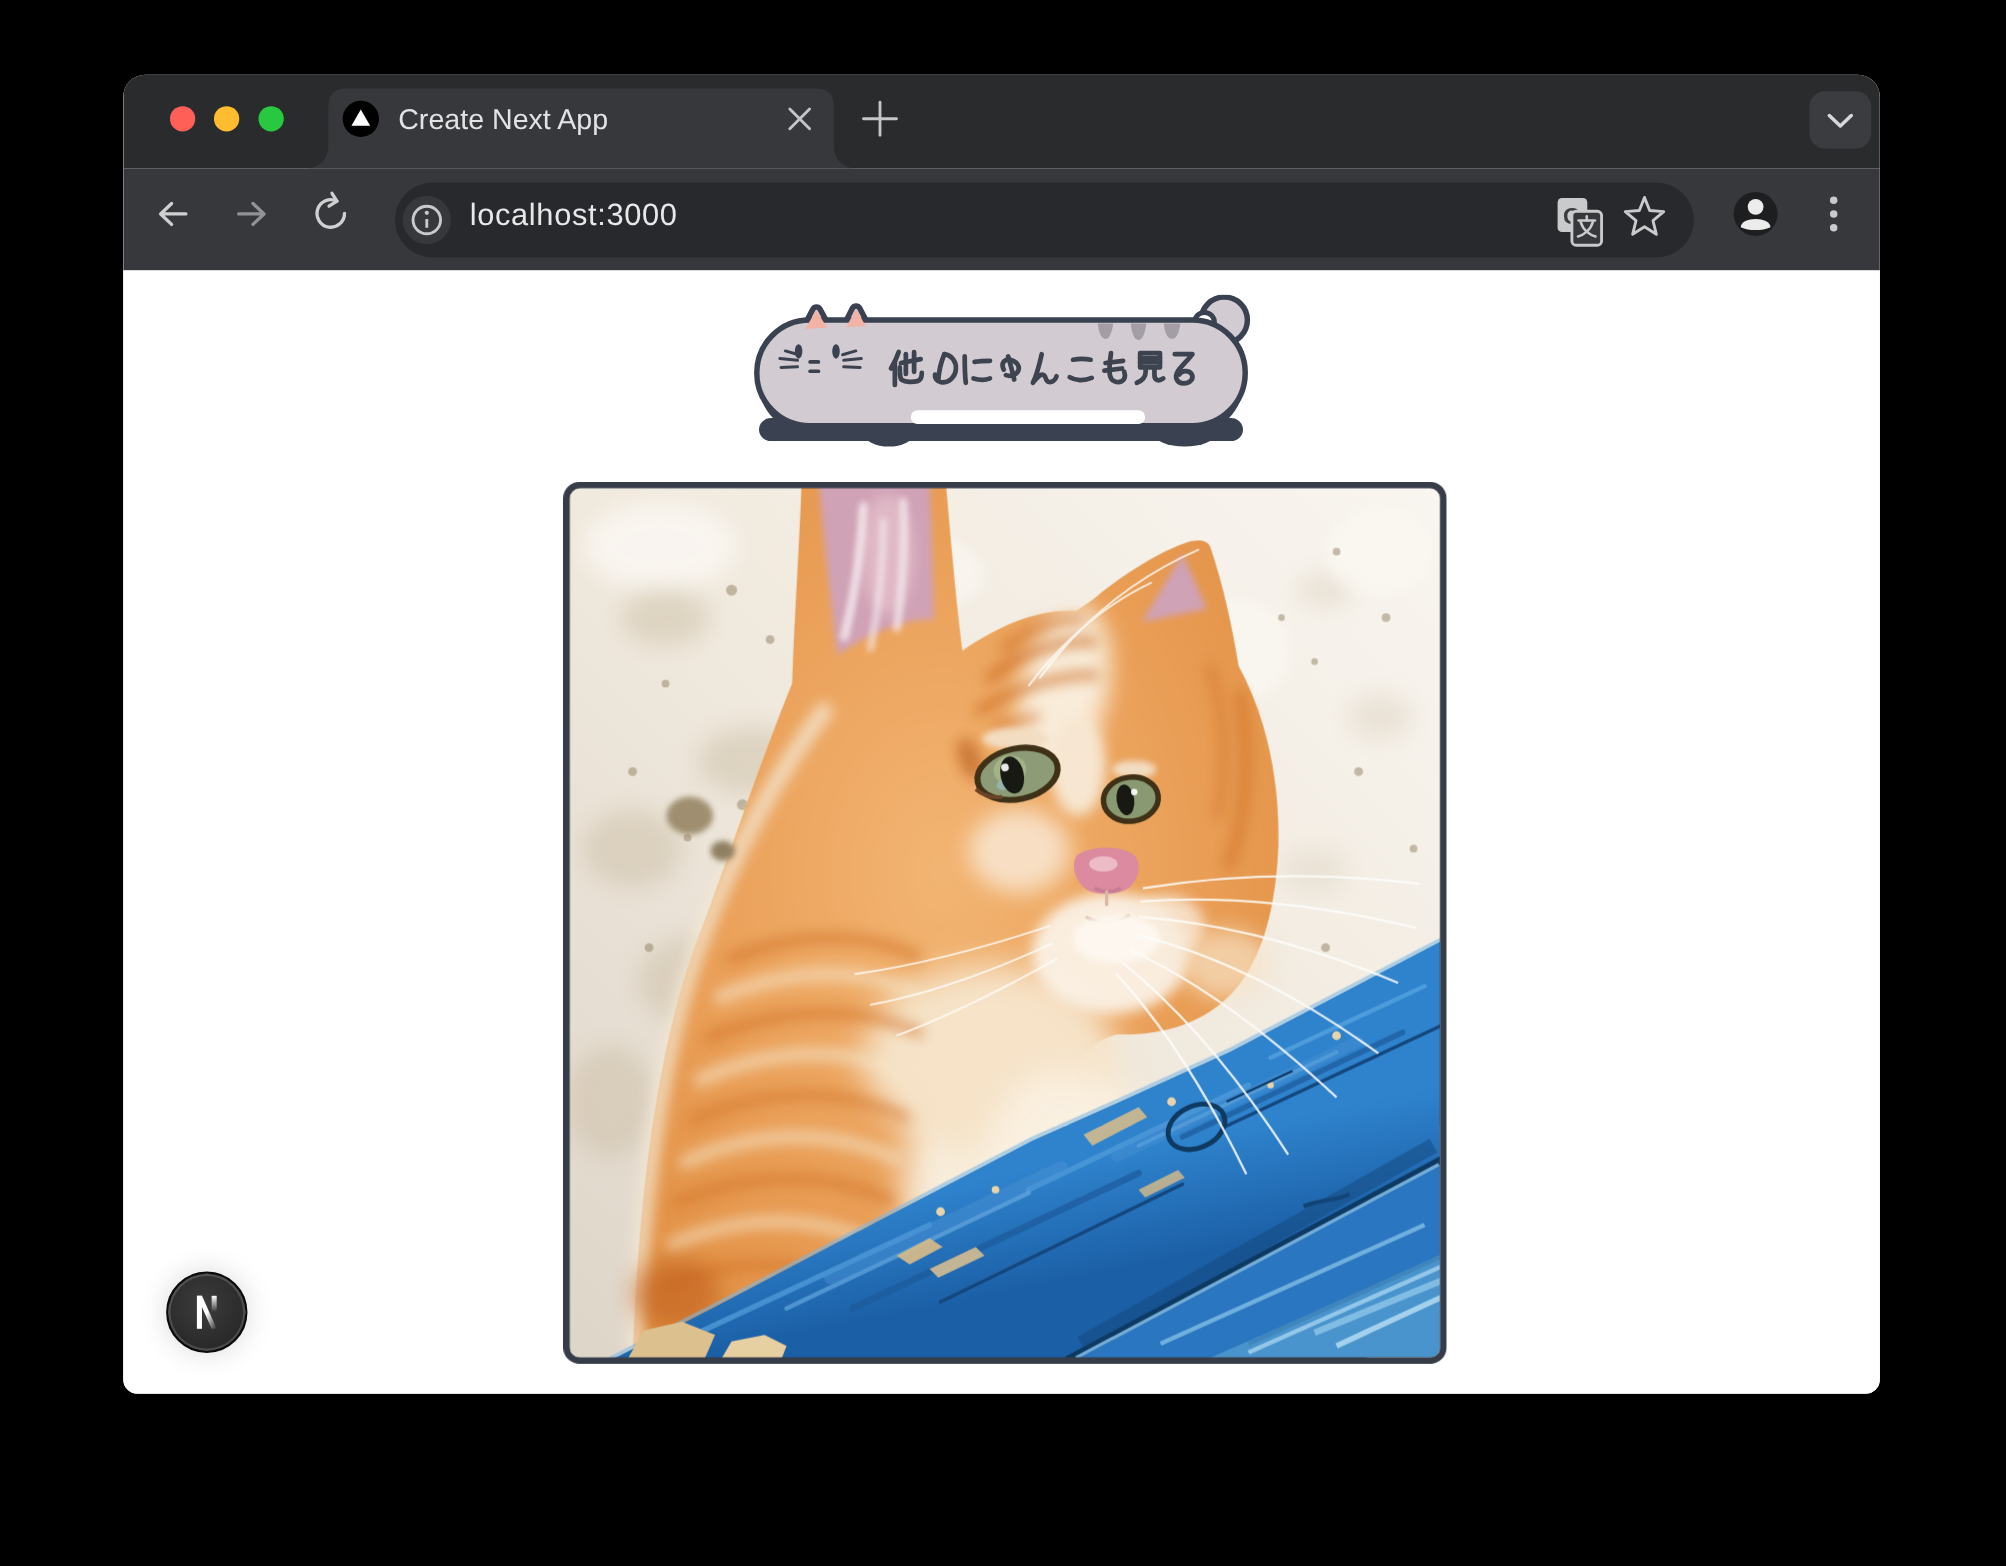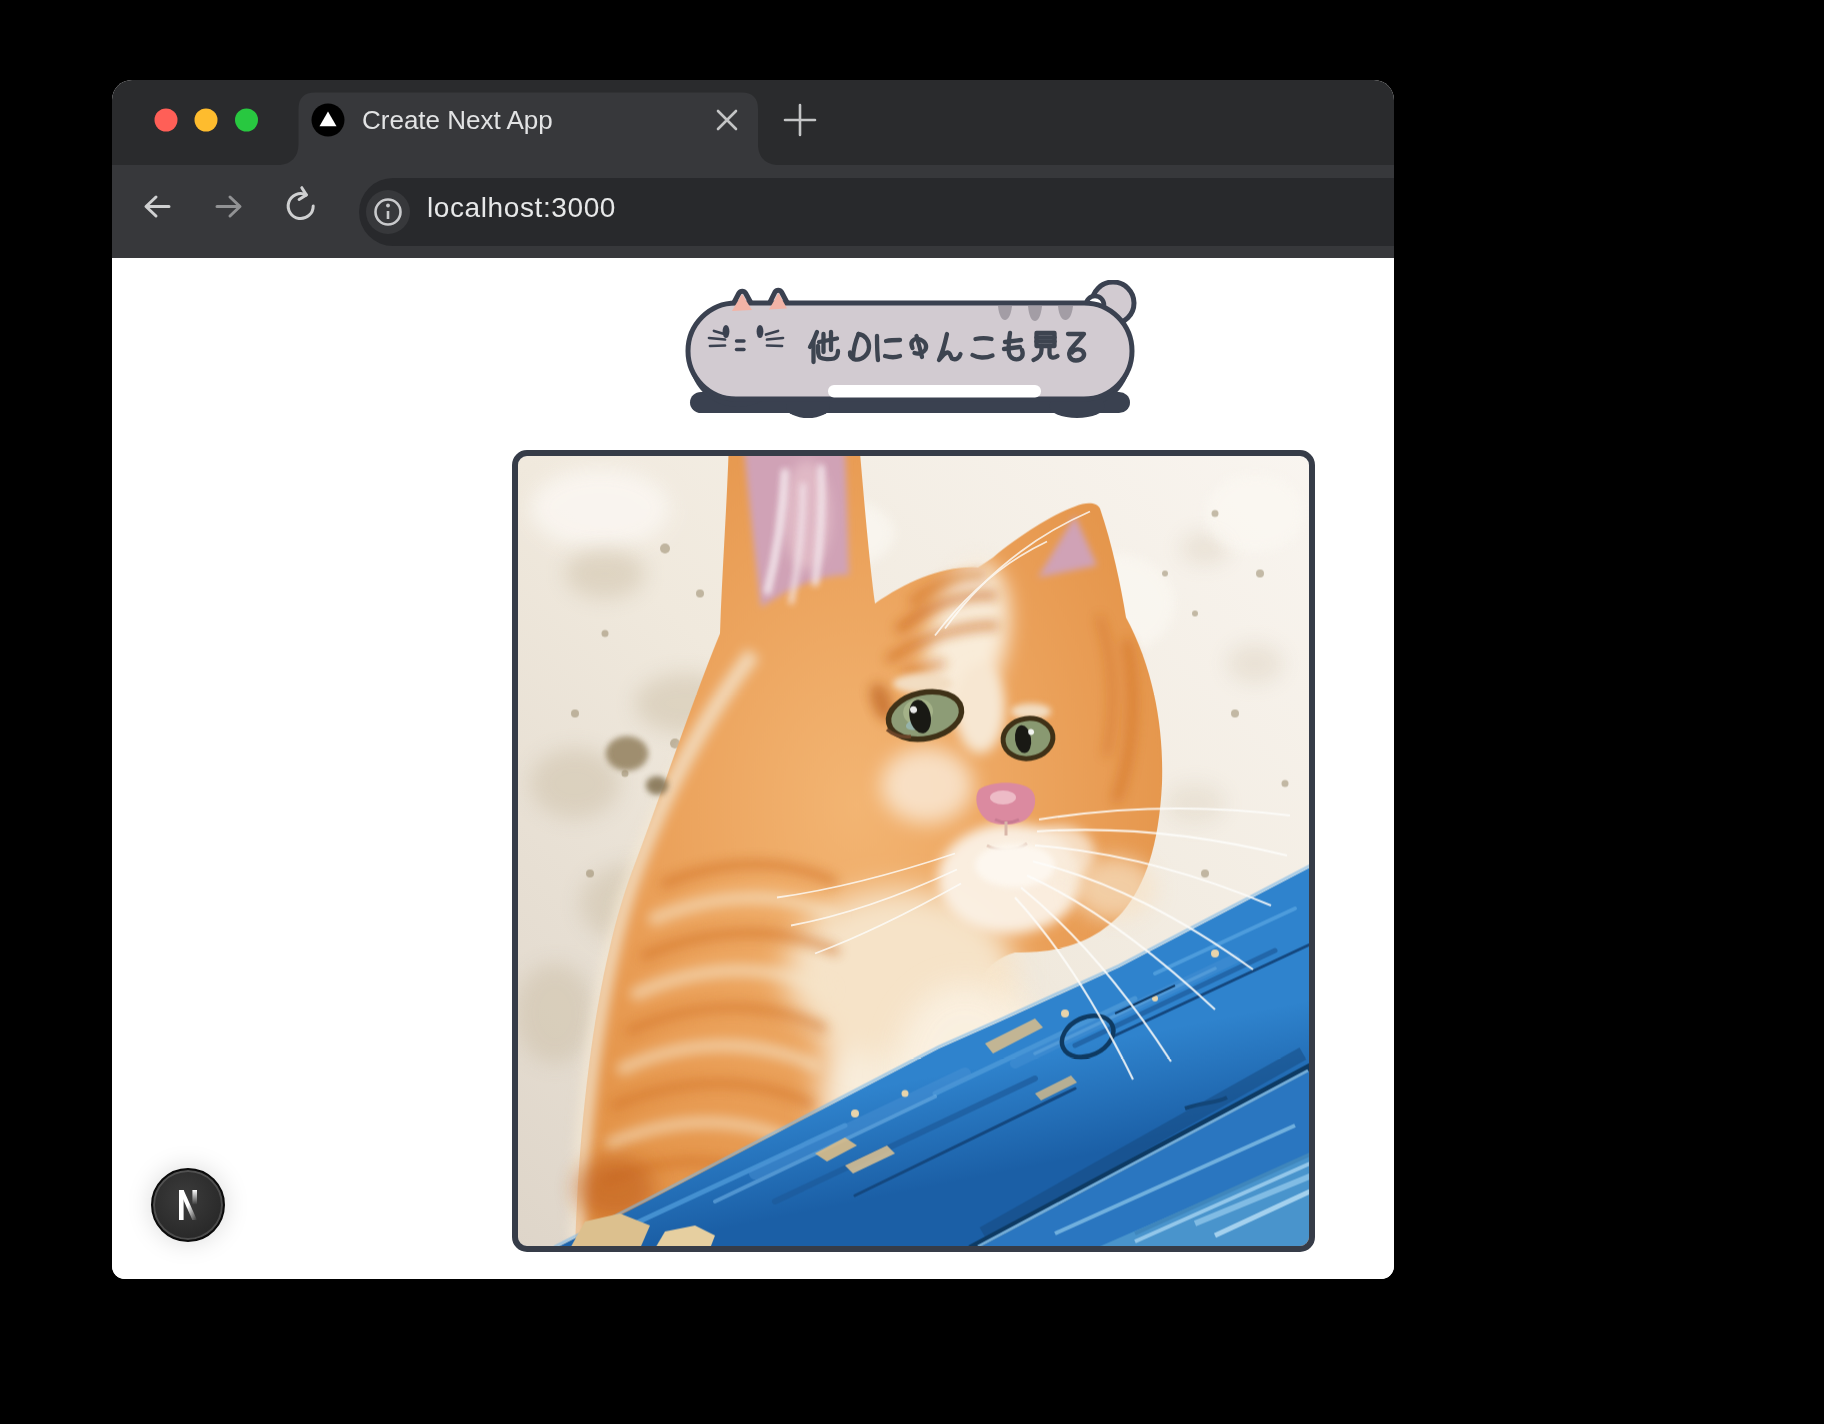--- a/index.html
+++ b/index.html
@@ -1,16 +1,16 @@
 <!DOCTYPE html>
 <html><head>
 <meta charset="utf-8">
 <style>
 html,body{margin:0;padding:0;background:#000;width:1824px;height:1424px;overflow:hidden;font-family:"Liberation Sans",sans-serif;}
-#win{position:absolute;left:112px;top:80px;width:1282px;height:1199px;border-radius:20px 20px 13px 13px;background:#fff;overflow:hidden;}
+#win{position:absolute;left:112px;top:68px;width:1597px;height:1199px;border-radius:20px 20px 13px 13px;background:#fff;overflow:hidden;}
 #chrome{position:absolute;left:0;top:0;}
 #content{position:absolute;left:0;top:178px;width:1597px;height:1021px;background:#fff;}
 #btnsvg{position:absolute;left:568px;top:22px;}
 #photosvg{position:absolute;left:400px;top:192px;}
 #badge{position:absolute;left:39px;top:910px;width:74px;height:74px;border-radius:50%;background:radial-gradient(circle at 45% 40%,#3c3c3c,#282828 75%);border:2px solid #0b0b0b;box-sizing:border-box;box-shadow:0 0 26px rgba(0,0,0,0.15), inset 0 0 0 2px rgba(255,255,255,0.16);}
 </style>
 </head>
 <body>
 <div id="win">
 <svg id="chrome" width="1597" height="178" xmlns="http://www.w3.org/2000/svg">

